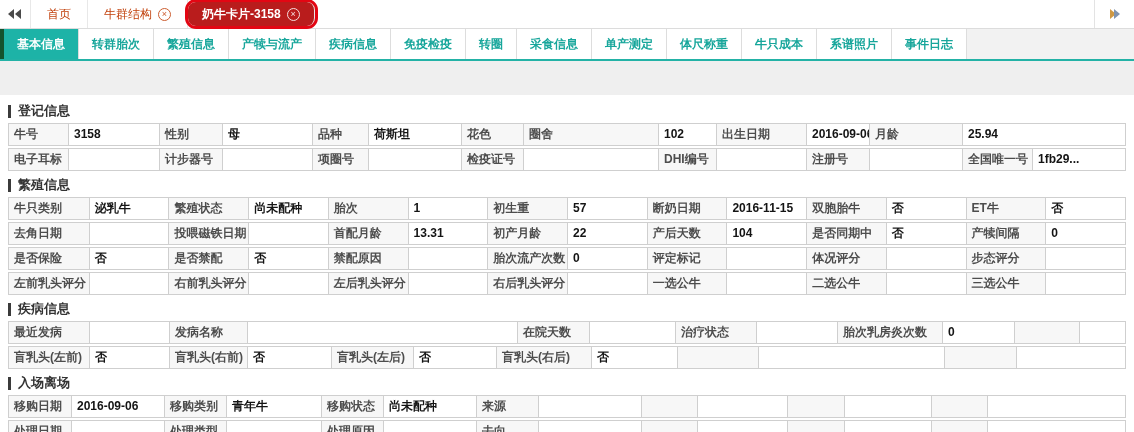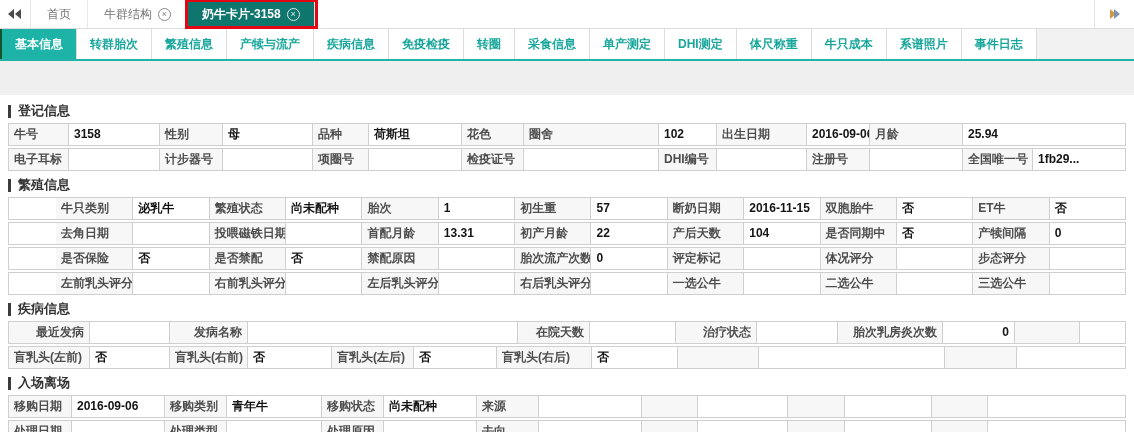--- a/index.html
+++ b/index.html
@@ -8,45 +8,45 @@
 
   
   .top-bar { height:29px; background:#fff; border-bottom:1px solid #dcdcdc; display:flex; align-items:stretch; position:relative; }
   .nav-btn { width:30px; display:flex; align-items:center; justify-content:center; cursor:pointer; }
   .nav-btn.right { margin-left:auto; border-left:1px solid #e3e3e3; width:40px; }
   .tri { width:0; height:0; border-top:5px solid transparent; border-bottom:5px solid transparent; display:inline-block; }
   .tri.left  { border-right:6px solid #4a4a4a; margin-right:1px; }
   .tri.gold { border-left:6px solid #cf9843; margin-right:-2px; }
   .tri.blue { border-left:6px solid #7f93b0; }
   .tabs-wrap { display:flex; align-items:stretch; }
-  .ttab { display:flex; align-items:center; padding:0 16px; font-size:12px; color:#737373; border-right:1px solid #e8e8e8; cursor:pointer; white-space:nowrap; position:relative; }
+  .ttab { display:flex; align-items:center; padding:0 16px; font-size:12px; color:#c2410c; border-right:1px solid #e8e8e8; cursor:pointer; white-space:nowrap; position:relative; }
   .ttab:first-child { border-left:1px solid #e8e8e8; }
-  .ttab.active { background:#0f766e; color:#fff; font-weight:bold; margin:2px 0; padding:0 14px; outline:3px solid #e30613; outline-offset:0; z-index:2; }
+  .ttab.active { background:#b91c1c; color:#fff; font-weight:bold; margin:2px 0; padding:0 14px; outline:3px solid #e30613; outline-offset:0; z-index:2;border-radius:8px; }
   .closer { width:13px; height:13px; border:1px solid currentColor; border-radius:50%; font-size:9px; line-height:11px; text-align:center; margin-left:6px; opacity:.85; font-weight:normal; }
 
   
   .sub-bar { height:32px; background:#f2f2f2; border-bottom:2px solid #23b2a6; display:flex; align-items:stretch; }
   .stab { background:#fff; color:#17a69b; font-size:12px; font-weight:bold; padding:0 13px; display:flex; align-items:center; border-right:1px solid #ddd; cursor:pointer; white-space:nowrap; }
-  .stab:first-child { border-left:2px solid #14532d; }
+  .stab:first-child { border-left:4px solid #14532d; }
   .stab.active { background:#1db3a7; color:#fff; }
 
   
   .content { background:#fff; min-height:363px; padding:2px 8px 6px 8px;margin-top:34px; }
   .section { margin-bottom:4px; }
   .sec-title { display:flex; align-items:center; height:16px; margin:6px 0 4px 0; font-size:13px; font-weight:bold; color:#333; }
   .sec-bar { width:3px; height:13px; background:#3b3b3b; margin-right:7px; display:inline-block; }
   .trow { display:grid; border:1px solid #cfcfcf; margin-bottom:2px; height:23px; }
   .cell { line-height:21px; font-size:12px; font-weight:bold; padding:0 5px; white-space:nowrap; overflow:hidden; border-left:1px solid #cfcfcf; }
   .cell:first-child { border-left:none; }
   .cell.lbl { background:#f7f7f7; color:#4d4d4d; }
   .cell.val { background:#fff; color:#141414; }
 
   .g-reg   { grid-template-columns:59px 91px 63px 90px 56px 93px 62px 135px 58px 90px 63px 93px 70px minmax(0,1fr); }
-  .g-breed { grid-template-columns:repeat(14,minmax(0,1fr));padding-left:47px; }
-  .g-dis1  { grid-template-columns:80px 80px 78px minmax(0,1fr) 72px 86px 81px 81px 105px 72px 65px 46px;text-align:right; }
+  .g-breed { grid-template-columns:repeat(14,minmax(0,1fr)); }
+  .g-dis1  { grid-template-columns:80px 80px 78px minmax(0,1fr) 72px 86px 81px 81px 105px 72px 65px 46px; }
   .g-dis2  { grid-template-columns:80px 80px 78px 84px 82px 83px 95px 86px 81px 186px 72px minmax(0,1fr); }
   .g-entry { grid-template-columns:62px 93px 62px 95px 62px 93px 62px 103px 56px 90px 57px 87px 56px minmax(0,1fr); }
 
   .footer-strip { height:12px; background:#efefef; }
 </style>
 </head>
 <body>
 
 <div>
 
@@ -77,21 +77,20 @@
   <div class="sub-bar">
       <div class="stab active">基本信息</div>
       <div class="stab">转群胎次</div>
       <div class="stab">繁殖信息</div>
       <div class="stab">产犊与流产</div>
       <div class="stab">疾病信息</div>
       <div class="stab">免疫检疫</div>
       <div class="stab">转圈</div>
       <div class="stab">采食信息</div>
       <div class="stab">单产测定</div>
-      <div class="stab">DHI测定</div>
       <div class="stab">体尺称重</div>
       <div class="stab">牛只成本</div>
       <div class="stab">系谱照片</div>
       <div class="stab">事件日志</div>
     </div>
 
   <div class="content">
       <div class="section">
         <div class="sec-title">
           <span class="sec-bar"></span>

